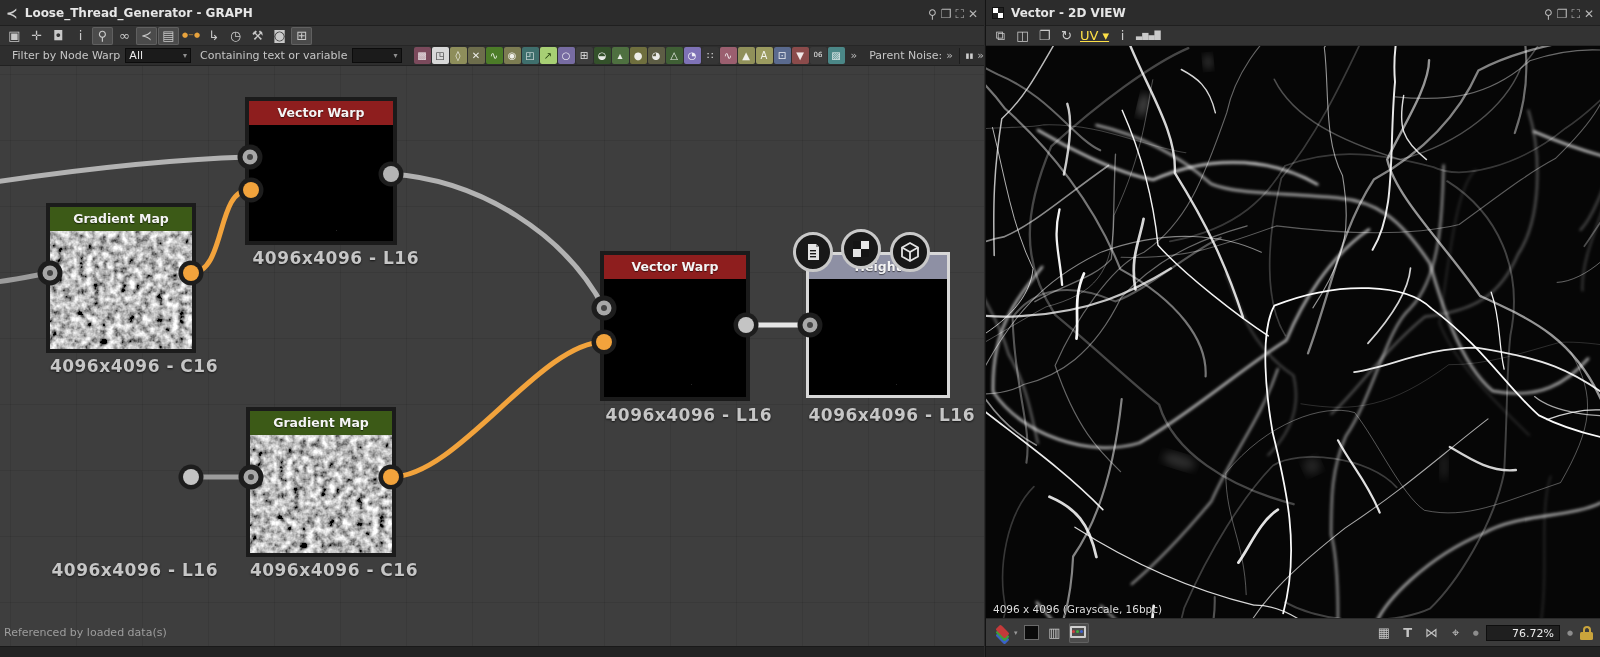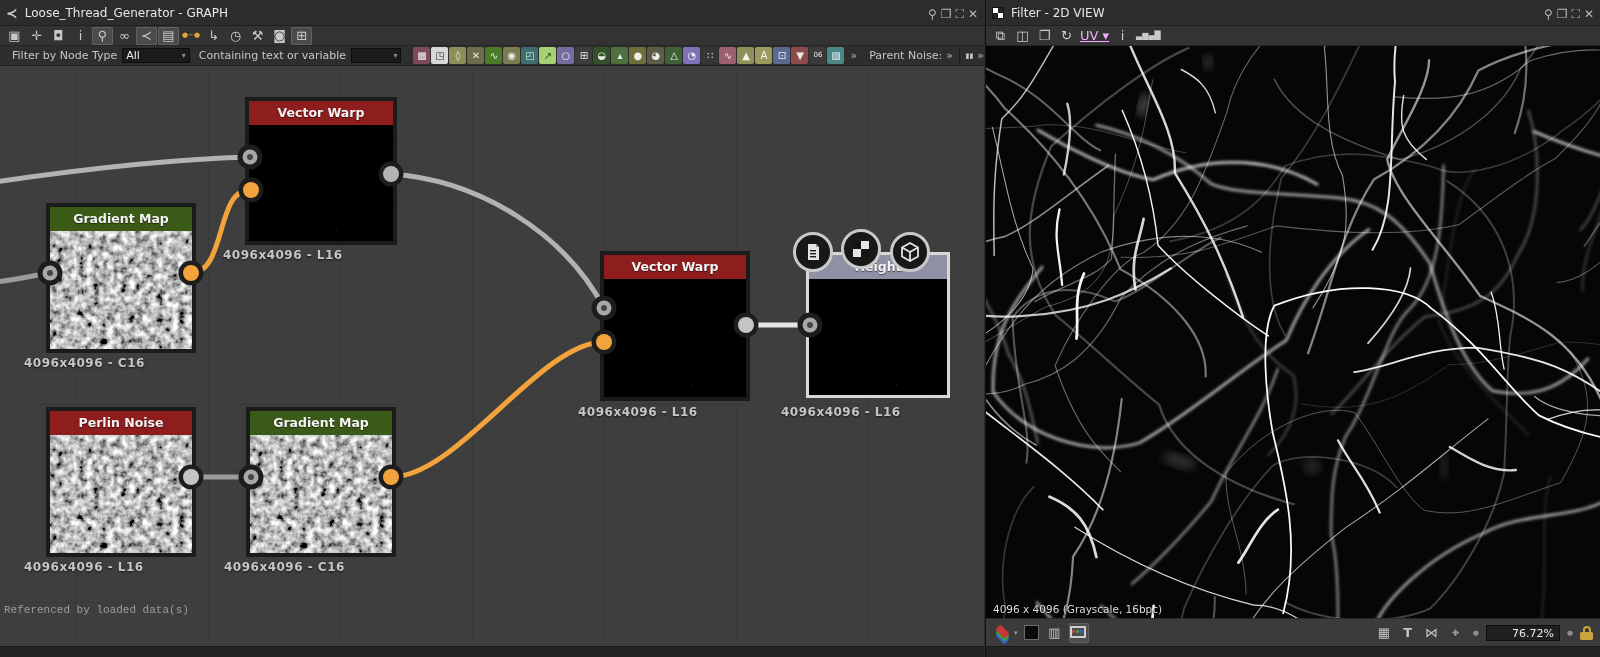--- a/index.html
+++ b/index.html
@@ -4,53 +4,53 @@
 <style>
   html,body{margin:0;padding:0;background:#1e1e1e;font-family:"DejaVu Sans",sans-serif;}
   *{box-sizing:border-box;user-select:none;}
   #app{position:relative;width:1600px;height:657px;overflow:hidden;background:#2b2b2b;}
 
   
   .panel{position:absolute;top:0;height:657px;overflow:hidden;background:#353535;}
   #graph-panel{left:0;width:984px;}
   #view-panel{left:985px;width:615px;border-left:1px solid #141414;}
   .titlebar{height:26px;background:#2c2c2c;border-bottom:1px solid #1f1f1f;display:flex;align-items:center;padding:0 6px;}
-  .titlebar .title{font-size:12px;font-weight:normal;color:#e6e6e6;margin-left:7px;white-space:nowrap;}
+  .titlebar .title{font-size:12px;font-weight:bold;color:#e6e6e6;margin-left:7px;white-space:nowrap;}
   .titlebar .spacer{flex:1;}
   .wbtn{width:18px;height:18px;line-height:18px;text-align:center;font-size:12px;color:#b8b8b8;margin-left:4px;cursor:pointer;}
   .wbtn.pin{transform:rotate(-45deg);}
   .appicon{font-size:14px;font-weight:bold;color:#cfcfcf;}
 
   .toolrow{height:20px;background:#333333;border-bottom:1px solid #262626;display:flex;align-items:center;padding:0 4px;}
   .tbtn{min-width:21px;height:18px;line-height:17px;text-align:center;font-size:13px;color:#c9c9c9;margin-right:1px;border-radius:2px;cursor:pointer;padding:0 2px;}
   .tbtn.pressed{background:#4b4b4b;box-shadow:inset 0 0 0 1px #606060;}
-  .tbtn.disabled{color:#f0abfc;text-decoration:underline;}
+  .tbtn.disabled{color:#fde047;text-decoration:underline;}
 
   .filterrow{height:20px;background:#2e2e2e;border-bottom:1px solid #212121;display:flex;align-items:center;padding:0 0 0 12px;font-size:11px;color:#c6c6c6;white-space:nowrap;}
   .select{display:flex;align-items:center;justify-content:space-between;background:#1b1b1b;border:1px solid #0c0c0c;height:15px;margin-left:5px;padding:0 3px;color:#ececec;font-size:11px;}
   .select .caret{color:#8f8f8f;font-size:8px;margin-left:4px;}
   .chip{width:17px;height:17px;border-radius:2px;margin-right:1px;font-size:10px;line-height:17px;text-align:center;color:rgba(255,255,255,.88);flex:0 0 auto;cursor:pointer;}
   .vdiv{width:1px;height:16px;background:#1d1d1d;margin:0 6px;}
 
   
   #canvas{position:absolute;left:0;top:66px;width:984px;height:580px;cursor:default;
     background:
       linear-gradient(#00000015 1px,transparent 1px),
       linear-gradient(90deg,#00000015 1px,transparent 1px),
       #3e3e3e;
     background-size:66px 66px,66px 66px,auto;background-position:10px 8px,10px 8px,0 0;}
   #wires{position:absolute;left:0;top:0;z-index:3;pointer-events:none;}
   .node{position:absolute;z-index:2;border:4px solid #1b1b1b;background:#080808;cursor:pointer;}
   .node.selected{border:3px solid #d8d8d8;}
   .node-header{height:24px;line-height:24px;text-align:center;font-size:12.5px;font-weight:bold;color:#f4f4f4;text-shadow:0 1px 1px rgba(0,0,0,.55);overflow:hidden;}
   .node-body{position:absolute;left:0;right:0;top:24px;bottom:0;overflow:hidden;}
   .node-body svg{display:block;width:100%;height:100%;}
-  .node-label{position:absolute;z-index:2;text-align:left;font-size:12px;font-weight:bold;color:#c6c6c6;text-shadow:0 1px 2px rgba(0,0,0,.65);letter-spacing:.5px;white-space:nowrap;}
+  .node-label{position:absolute;z-index:2;text-align:right;font-size:17px;font-weight:bold;color:#c6c6c6;text-shadow:0 1px 2px rgba(0,0,0,.65);letter-spacing:.5px;white-space:nowrap;}
   .nbtn{position:absolute;z-index:5;width:40px;height:40px;border-radius:50%;background:#181818;border:3px solid #c9c9c9;display:flex;align-items:center;justify-content:center;cursor:pointer;}
-  #graph-status{position:absolute;z-index:6;left:4px;top:538px;font-size:11px;color:#9d9d9d;font-family:Liberation Mono, monospace;}
+  #graph-status{position:absolute;z-index:6;left:4px;top:560px;font-size:11px;color:#9d9d9d;}
   .bottomstrip{position:absolute;left:0;bottom:0;width:100%;height:11px;background:#232323;border-top:1px solid #191919;z-index:7;}
 
   
   #view2d{position:absolute;left:0;top:46px;width:615px;height:572px;background:#060606;cursor:crosshair;}
   #view2d svg{display:block;}
   #img-status{position:absolute;left:7px;bottom:3px;font-size:10.5px;color:#dedede;text-shadow:0 1px 1px #000;z-index:2;}
   #vbottom{position:absolute;left:0;top:618px;width:615px;height:28px;background:#3b3b3b;border-top:1px solid #2a2a2a;display:flex;align-items:center;padding:0 8px;}
   #vbottom .grp{display:flex;align-items:center;}
   #vbottom .spacer{flex:1;}
   .bbtn{min-width:20px;height:20px;line-height:20px;text-align:center;font-size:13px;color:#c4c4c4;margin-right:4px;cursor:pointer;border-radius:2px;}
@@ -128,21 +128,21 @@
         <span class="tbtn pressed">▤</span>
         <span class="tbtn" style="color: rgb(232, 163, 61); font-size: 7px;">●−●</span>
         <span class="tbtn">↳</span>
         <span class="tbtn">◷</span>
         <span class="tbtn">⚒</span>
         <span class="tbtn">◙</span>
         <span class="tbtn pressed">⊞</span>
       </div>
 
     <div class="filterrow">
-      <span>Filter by Node Type</span>
+      <span>Filter by Node Warp</span>
       <div class="select" style="width:98px">
         <span>All</span>
           <span class="caret">▾</span>
       </div>
       <span style="margin-left:9px">Containing text or variable</span>
       <div class="select" style="width:72px">
         <span></span>
           <span class="caret">▾</span>
       </div>
       <div style="display:flex;margin-left:12px" id="palette">
@@ -195,28 +195,20 @@
       <div class="node" style="left:46px;top:137px;width:150px;height:150px">
         <div class="node-header" style="background: rgb(60, 90, 23);">Gradient Map</div>
         <div class="node-body">
           <svg preserveAspectRatio="none">
               <rect width="100%" height="100%" fill="#777" filter="url(#fNoise)"></rect>
             </svg>
         </div>
       </div>
       <div class="node-label" style="left:24px;top:290px;width:194px">4096x4096 - C16</div>
 
-      <div class="node" style="left:46px;top:341px;width:150px;height:150px">
-        <div class="node-header" style="background: rgb(142, 30, 30);">Perlin Noise</div>
-        <div class="node-body">
-          <svg preserveAspectRatio="none">
-              <rect width="100%" height="100%" fill="#777" filter="url(#fNoise)"></rect>
-            </svg>
-        </div>
-      </div>
       <div class="node-label" style="left:24px;top:494px;width:194px">4096x4096 - L16</div>
 
       <div class="node" style="left:246px;top:341px;width:150px;height:150px">
         <div class="node-header" style="background: rgb(60, 90, 23);">Gradient Map</div>
         <div class="node-body">
           <svg preserveAspectRatio="none">
               <rect width="100%" height="100%" fill="#777" filter="url(#fNoise)"></rect>
             </svg>
         </div>
       </div>
@@ -317,21 +309,21 @@
 
       <div id="graph-status">Referenced by loaded data(s)</div>
     </div>
 
     <div class="bottomstrip"></div>
   </div>
 
   <div class="panel" id="view-panel">
     <div class="titlebar">
       <span class="checkicon"></span>
-      <span class="title">Filter - 2D VIEW</span>
+      <span class="title">Vector - 2D VIEW</span>
       <span class="spacer"></span>
       <span id="v-controls"><span class="wbtn pin">⚲</span><span class="wbtn">❐</span><span class="wbtn">⛶</span><span class="wbtn">✕</span></span>
     </div>
 
     <div class="toolrow" id="v-toolbar">
         <span class="tbtn">⧉</span>
         <span class="tbtn">◫</span>
         <span class="tbtn">❐</span>
         <span class="tbtn">↻</span>
         <span class="tbtn disabled">UV ▾</span>

